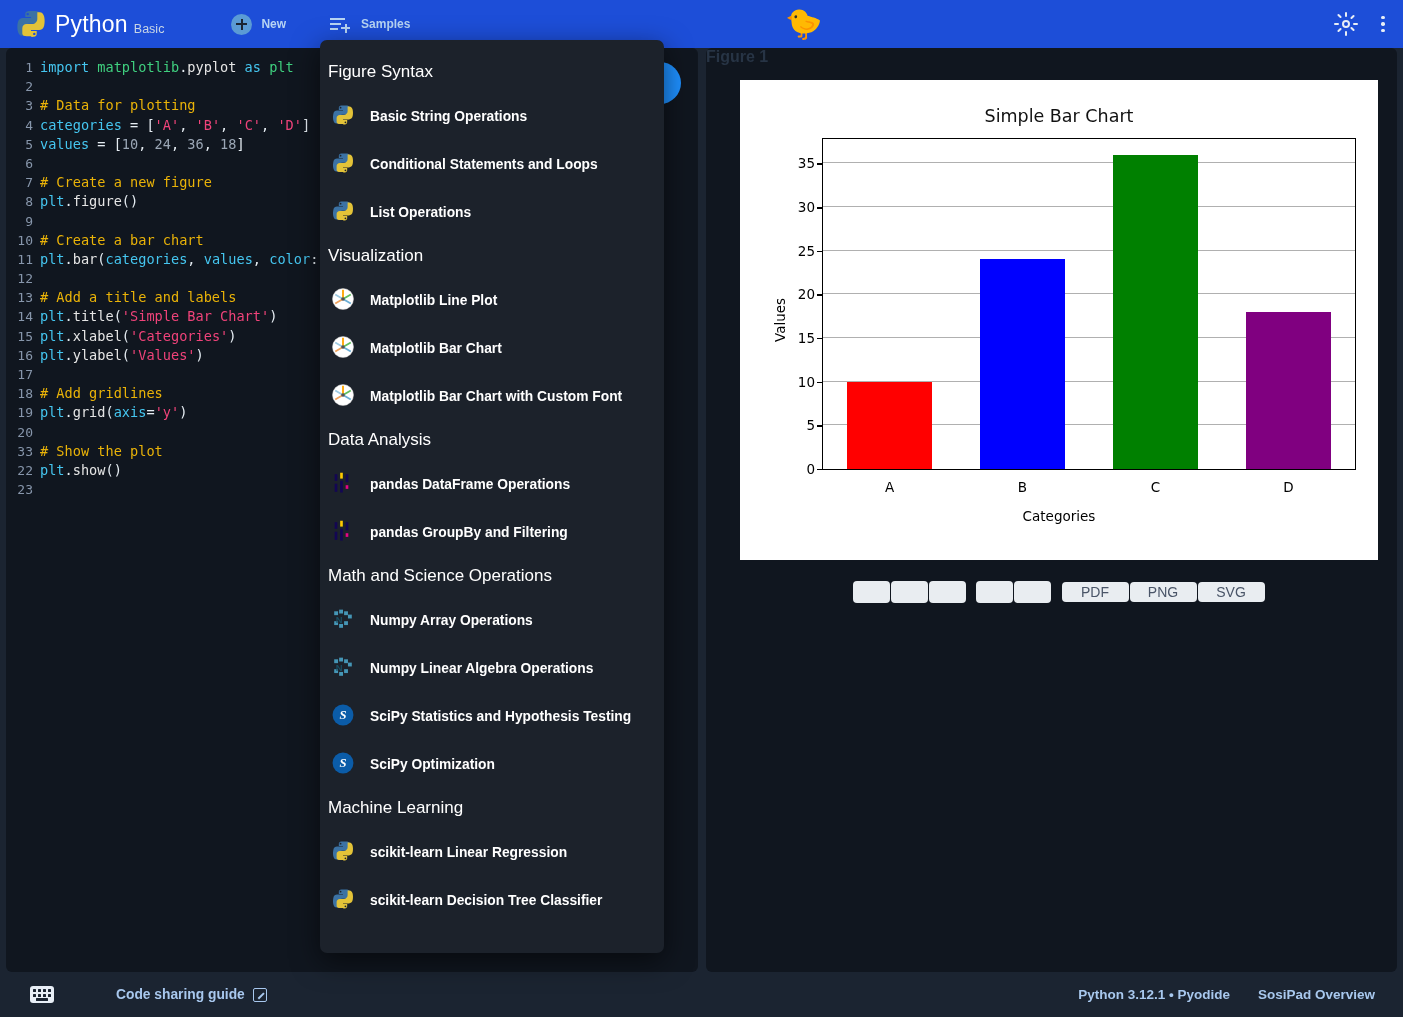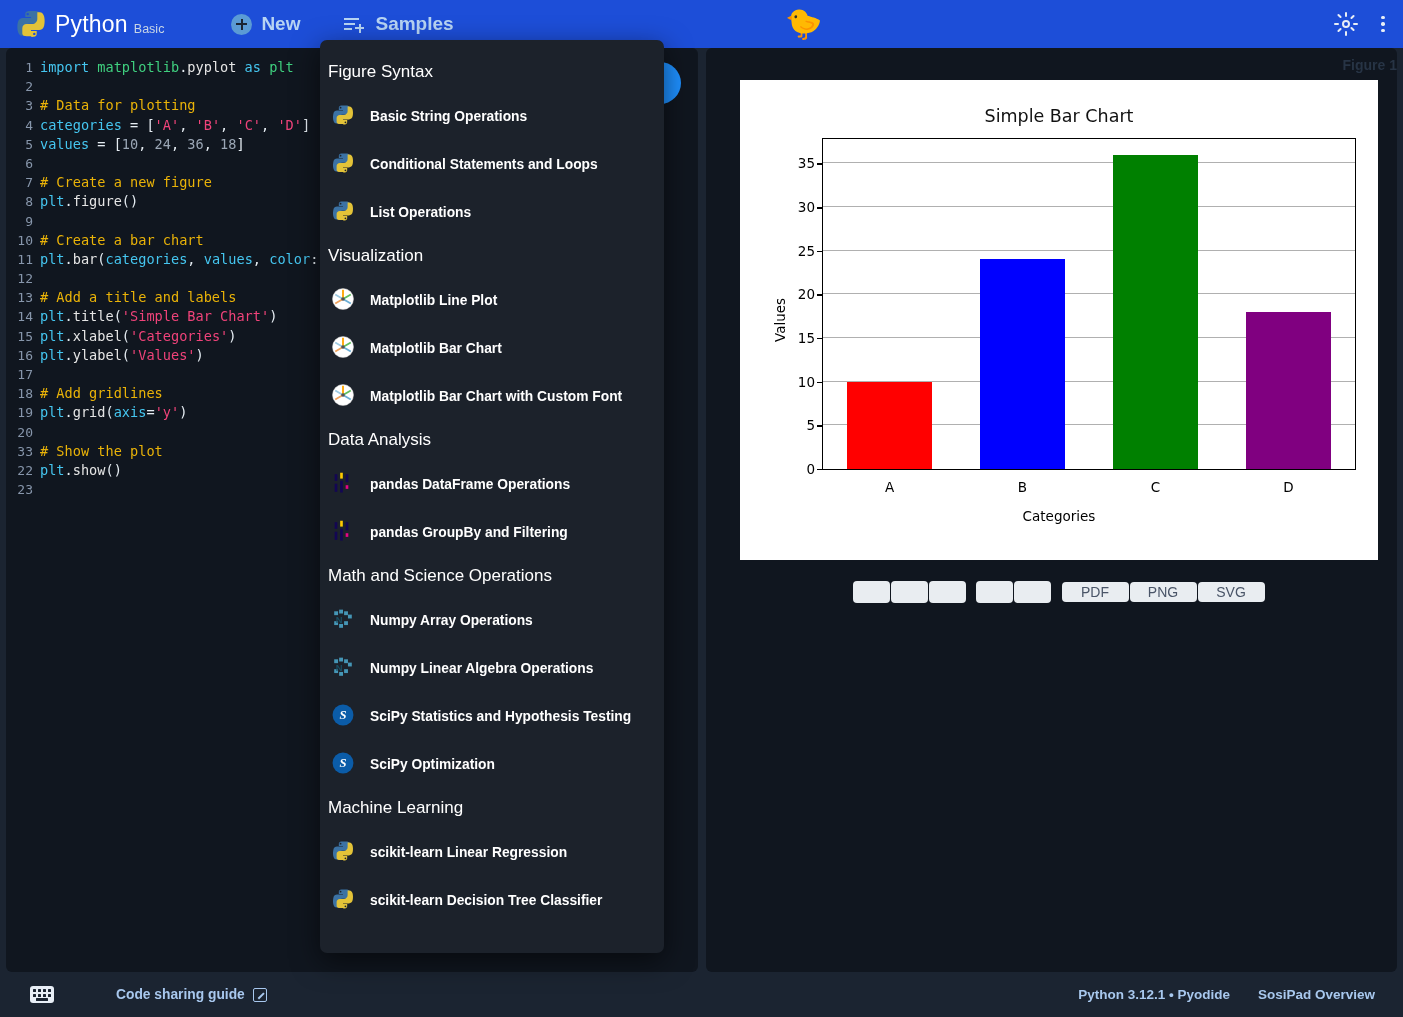--- a/index.html
+++ b/index.html
@@ -20,21 +20,21 @@
   .brand { display: flex; align-items: center; margin-left: 16px; }
   .py-logo { width: 30px; height: 30px; position: relative; }
   .brand-title {
     color: #ffffff; font-size: 23px; font-weight: 400; margin-left: 9px;
     letter-spacing: .2px;
   }
   .brand-sub { color: #c9d6e6; font-size: 12.5px; margin-left: 6px; align-self: flex-end; position: relative; top: -3px; }
 
   .hdr-btn {
     display: flex; align-items: center; gap: 9px;
-    color: #b7d4f3; font-size: 19px; font-weight: 700;
+    color: #b7d4f3; font-size: 12px; font-weight: 700;
     cursor: pointer; padding: 6px 8px; border-radius: 4px;
   }
   .hdr-btn.new { margin-left: 59px; }
   .hdr-btn.samples { margin-left: 28px; gap: 11px; }
 
   .circle-plus {
     width: 21px; height: 21px; border-radius: 50%;
     background: #5b9bd5; position: relative; flex: 0 0 auto;
   }
   .circle-plus::before, .circle-plus::after {
@@ -103,21 +103,21 @@
     font-size: 13.8px; font-weight: 700;
   }
   .dd-ico { width: 24px; height: 24px; flex: 0 0 auto; margin-right: 14px; position: relative; }
   .dd-label { white-space: nowrap; }
 
   
   .output-panel {
     position: absolute; left: 706px; top: 48px; width: 691px; height: 924px;
     background: #10161f; border-radius: 6px; overflow: hidden;
   }
-  .fig-title { text-align: right; color: #273445; font-size: 14px; font-weight: 700; padding-top: 9px; }
+  .fig-title { text-align: left; color: #273445; font-size: 16px; font-weight: 700; padding-top: 0; }
   .fig-canvas {
     position: absolute; left: 34px; top: 32px; width: 638px; height: 480px;
     background: #ffffff;
   }
   
   .mpl { position: relative; width: 100%; height: 100%; }
   .mpl-title {
     position: absolute; left: 0; right: 0; top: 26px; text-align: center;
     color: #111111; font-size: 17.5px; font-family: "DejaVu Sans", sans-serif;
   }

